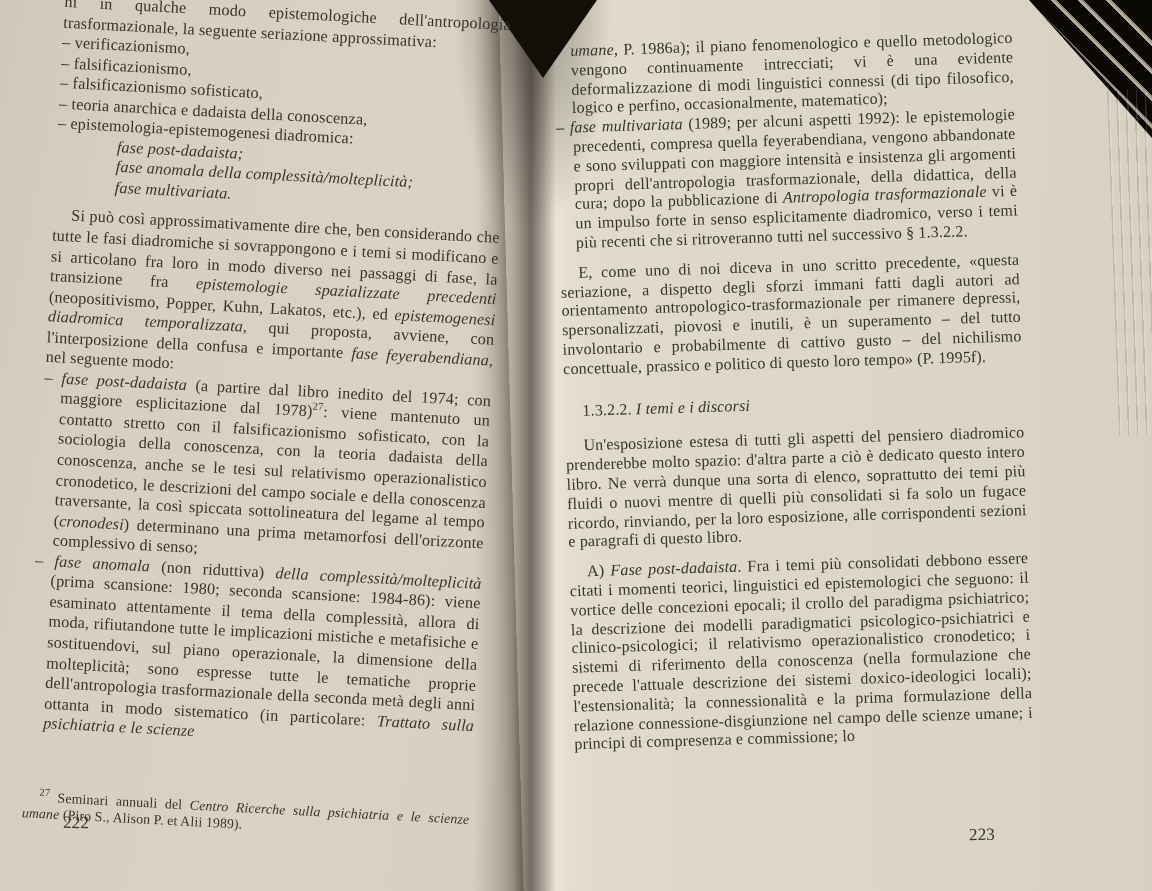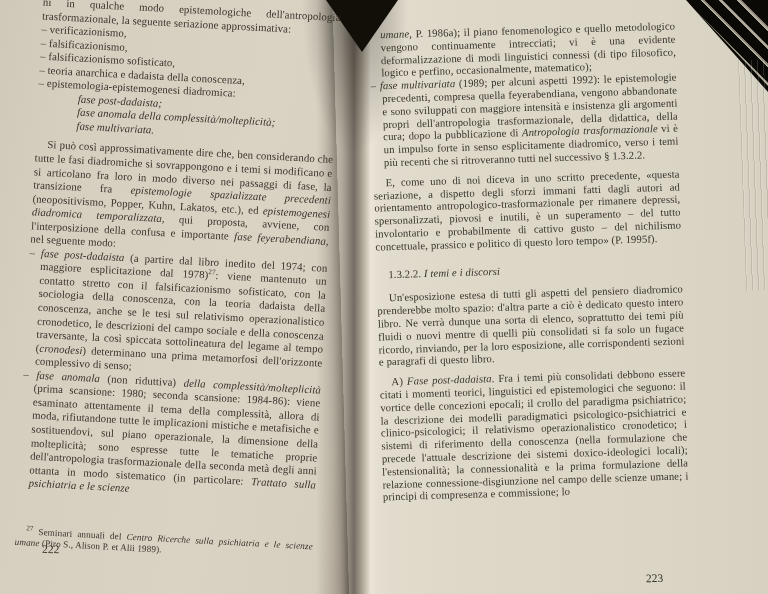--- a/index.html
+++ b/index.html
@@ -83,21 +83,21 @@
   .para-cont{}
   .cont-indent{padding-left:11px;}
   .list{padding-left:11px;text-indent:-11px;}
   .sublist{padding-left:40px;text-align:left;}
   .heading{margin:15px 0 11px;text-align:left;text-indent:12px;}
   .gap{margin-top:7px;}
   .footnote{font-size:9.2px;line-height:11.6px;margin-top:36px;text-indent:11px;text-align:justify;}
   sup{font-size:7px;line-height:0;vertical-align:super;}
   .pagenum{position:absolute;font-size:11.5px;color:#3a352d;}
   .pagenum-left{left:42px;top:543px;transform:rotate(1.5deg);}
-  .pagenum-right{left:646px;top:572px;transform:rotate(-1deg);}
+  .pagenum-right{left:646px;top:551px;transform:rotate(-1deg);}
 </style>
 </head>
 <body>
 
 <div class="book">
 
   <div class="page-left"></div>
   <div class="page-right"></div>
 
   <div class="gutter-shadow"></div>

